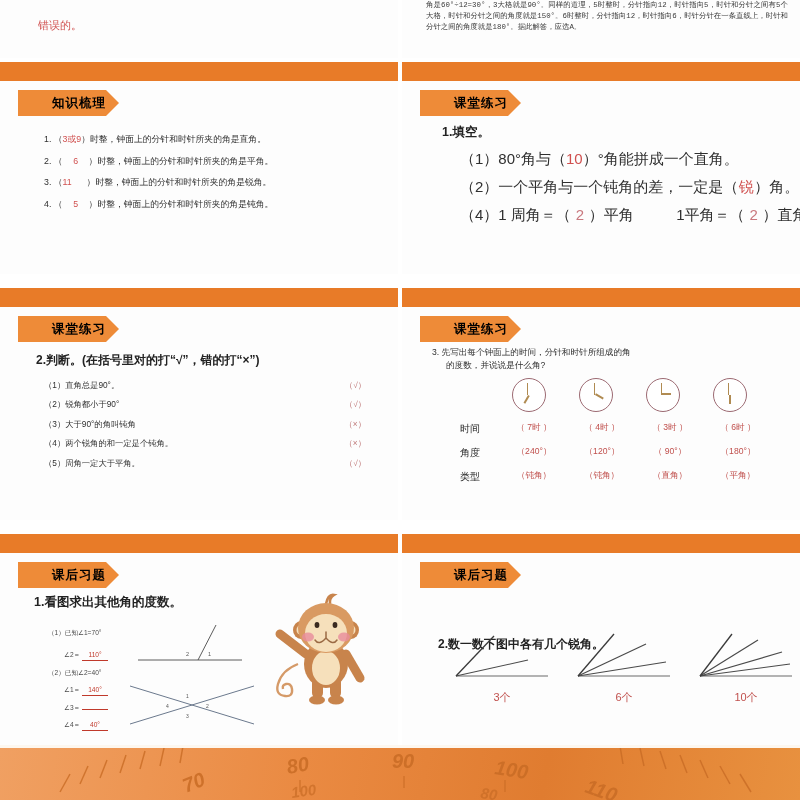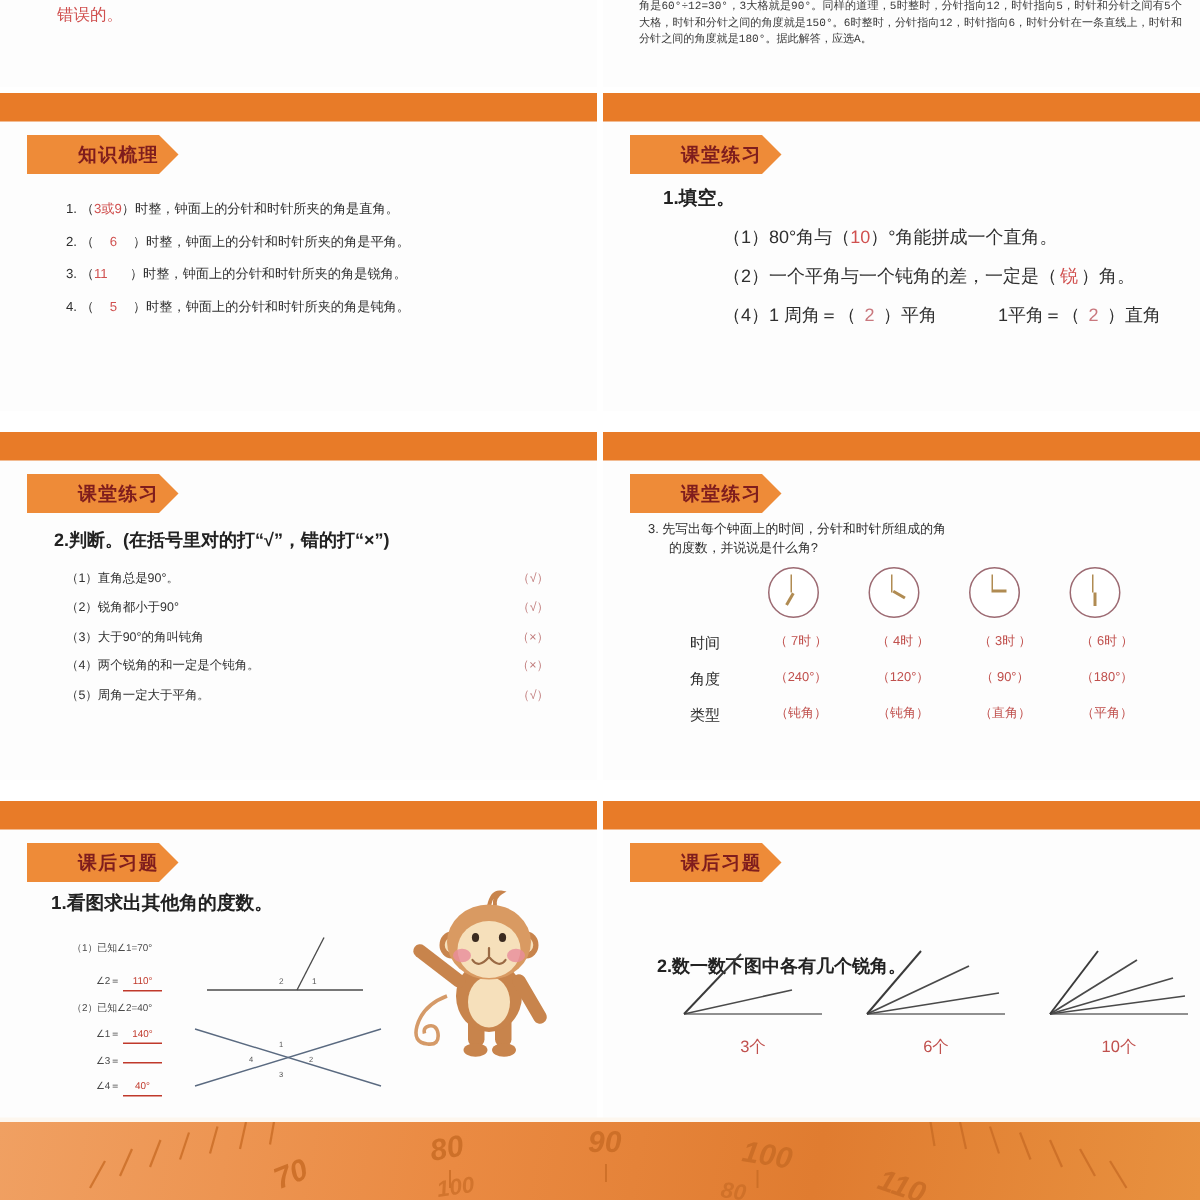--- a/index.html
+++ b/index.html
@@ -13,36 +13,36 @@
   .slide{position:absolute;background:#ffffff;overflow:hidden;}
   .slide-inner{position:absolute;inset:0;background:#fdfdfd;}
 
   .topbar{position:absolute;left:0;right:0;top:0;height:19px;background:#e87b28;}
 
   
   .banner{
     position:absolute;height:26px;background:#ee8b38;display:flex;align-items:center;
   }
   .banner .btxt{
-    color:#7f1d1d;font-weight:bold;font-size:12.5px;letter-spacing:1px;
+    color:#000000;font-weight:bold;font-size:12.5px;letter-spacing:1px;
     padding-left:34px;white-space:nowrap;
   }
   .banner .tail{
     position:absolute;right:-13px;top:0;width:0;height:0;
     border-top:13px solid transparent;border-bottom:13px solid transparent;
     border-left:13px solid #ee8b38;
   }
 
   .body-txt{position:absolute;color:#2b2b2b;}
   .red{color:#d0504f;}
   .pinkish{color:#c9787e;}
 
   
   .s1{left:0;top:0;width:398px;height:58px;}
-  .s1 .frag{left:38px;top:2px;font-size:11px;}
+  .s1 .frag{left:38px;top:18px;font-size:11px;}
 
   
   .s2{left:402px;top:0;width:398px;height:58px;}
   .s2 .para{
     left:24px;top:0px;width:362px;font-size:7.4px;line-height:11.2px;
     text-align:justify;color:#3a3a3a;font-family:Liberation Mono, monospace;
   }
 
   
   .sA{top:62px;height:212px;}
@@ -57,21 +57,21 @@
 
   ul.plain{list-style:none;margin:0;padding:0;}
 
   
   .klist{left:44px;top:72px;width:330px;}
   .klist li{font-size:8.8px;color:#2f2f2f;margin-bottom:9.5px;white-space:nowrap;}
 
   
   .ftitle{left:40px;top:62px;}
   .flist{left:58px;top:88px;width:330px;}
-  .flist li{font-size:12px;color:#2f2f2f;margin-bottom:9px;white-space:nowrap;margin-left:22px;}
+  .flist li{font-size:15px;color:#2f2f2f;margin-bottom:9px;white-space:nowrap;}
   .gap{display:inline-block;}
 
   
   .jtitle{left:36px;top:64px;font-size:12px;}
   .jlist{left:44px;top:92px;width:322px;}
   .jrow{display:flex;justify-content:space-between;font-size:8.3px;color:#2f2f2f;margin-bottom:8.4px;}
   .jrow .mark{color:#c07b7b;font-size:8.3px;}
 
   
   .ctitle{left:30px;top:58px;width:340px;font-size:8.6px;line-height:13px;color:#2f2f2f;}

